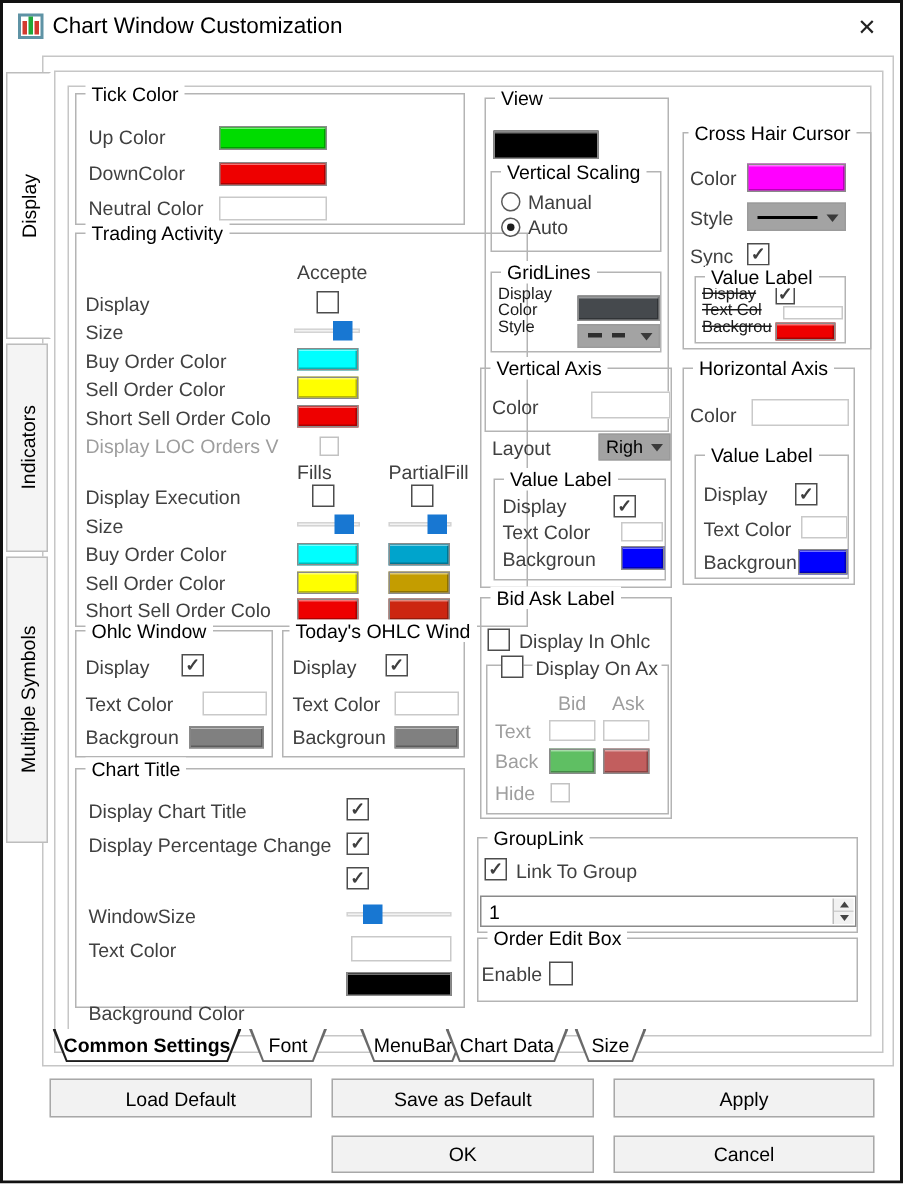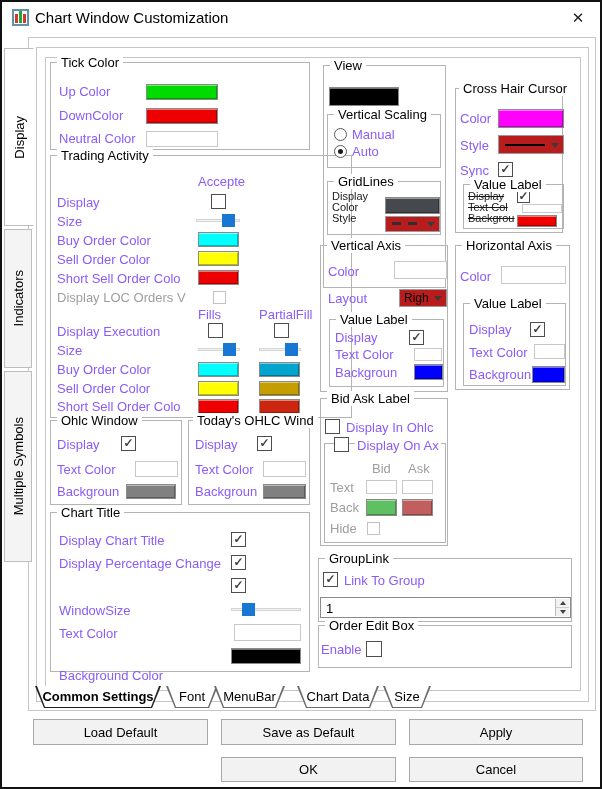--- a/index.html
+++ b/index.html
@@ -11,35 +11,35 @@
   .app-ico{position:absolute;left:10px;top:7px;width:17px;height:17px;border:2px solid #5f93a5;background:#fff;
     display:flex;align-items:flex-end;justify-content:center;gap:1px;padding-bottom:1px;}
   .app-ico i{display:block;width:3px;}
   .close-x{position:absolute;right:10px;top:5px;width:24px;height:22px;display:flex;align-items:center;justify-content:center;font-size:15px;color:#222;}
   .frame{position:absolute;border:1px solid #c6c6c6;}
   .vtab{position:absolute;left:4px;width:28px;border:1px solid #bdbdbd;background:#f4f4f4;display:flex;align-items:center;justify-content:center;}
   .vtab span{writing-mode:vertical-rl;transform:rotate(180deg);font-size:13px;color:#000;white-space:nowrap;}
   .vtab.active{background:#fff;width:30px;border-right:1px solid #fff;z-index:6;}
   .grp{position:absolute;border:1px solid #b4b4b4;}
   .legend{position:absolute;top:-8px;left:6px;background:#fff;padding:0 4px;font-size:13px;white-space:nowrap;color:#000;z-index:2;}
-  .lbl{position:absolute;font-size:13px;white-space:nowrap;color:#8b5cf6;}
+  .lbl{position:absolute;font-size:13px;white-space:nowrap;color:#404040;}
   .gray{color:#9e9e9e;}
   .cb{position:absolute;width:15px;height:15px;border:1px solid #4d4d4d;background:#fff;
     font-weight:bold;font-size:12px;line-height:13px;text-align:center;color:#3f3f3f;}
   .cb.small{width:13px;height:13px;line-height:11px;}
   .cb.dis{border-color:#c2c2c2;}
   .sw{position:absolute;}
   .sw.flat{background:#fff;border:1px solid #c9c9c9;}
   .sw.raised{border:1px solid #8a8a8a;box-shadow:inset 0 1px 0 rgba(255,255,255,.45),inset -1px -1px 0 rgba(0,0,0,.28);}
   .radio{position:absolute;width:13px;height:13px;border:1px solid #5a5a5a;border-radius:50%;background:#fff;}
   .radio.sel::after{content:"";position:absolute;left:3px;top:3px;width:5px;height:5px;border-radius:50%;background:#1d1d1d;}
   .slider{position:absolute;}
   .slider .track{position:absolute;left:0;right:0;top:5px;height:3px;background:#f2f2f2;border:1px solid #d4d4d4;}
   .slider .handle{position:absolute;top:0;width:13px;height:13px;background:#1877d2;}
-  .combo{position:absolute;background:#b91c1c;border:1px solid #9b9b9b;}
+  .combo{position:absolute;background:#a3a3a3;border:1px solid #9b9b9b;}
   .combo .caret{position:absolute;right:4px;top:50%;margin-top:-2px;width:0;height:0;
     border-left:4px solid transparent;border-right:4px solid transparent;border-top:5px solid #3a3a3a;}
   .combo .txt{position:absolute;left:4px;top:50%;transform:translateY(-50%);font-size:12px;white-space:nowrap;}
   .line-solid{position:absolute;left:6px;top:50%;margin-top:-1px;width:calc(100% - 24px);height:2px;background:#000;}
   .line-dashed{position:absolute;left:6px;top:50%;margin-top:-2px;width:calc(100% - 24px);height:3px;
     background:repeating-linear-gradient(90deg,#2e2e2e 0 9px,transparent 9px 16px);}
   .clipbox{position:absolute;overflow:hidden;}
   .mini{position:absolute;font-size:11px;white-space:nowrap;color:#1a1a1a;}
   .spin{position:absolute;background:#fff;border:1px solid #8a8a8a;}
   .spin .val{position:absolute;left:5px;top:50%;transform:translateY(-50%);font-size:13px;}
@@ -236,21 +236,21 @@
       <div class="sw flat" style="left: 41px; top: 36px; width: 31px; height: 14px; background-color: rgb(255, 255, 255);"></div>
       <div class="sw flat" style="left: 77px; top: 36px; width: 31px; height: 14px; background-color: rgb(255, 255, 255);"></div>
       <div class="lbl gray" style="left:5px;top:56px">Back</div>
       <div class="sw raised" style="left: 41px; top: 55px; width: 31px; height: 17px; background-color: rgb(95, 191, 99);"></div>
       <div class="sw raised" style="left: 77px; top: 55px; width: 31px; height: 17px; background-color: rgb(194, 94, 94);"></div>
       <div class="lbl gray" style="left:5px;top:77px">Hide</div>
       <div class="cb small dis" style="left:42px;top:78px"></div>
     </div>
   </div>
 
-  <div class="grp" style="left:455px;top:88px;width:108px;height:145px">
+  <div class="grp" style="left:455px;top:88px;width:126px;height:145px">
     <div class="legend" style="left:3px">Cross Hair Cursor</div>
     <div class="lbl" style="left:4px;top:22px">Color</div>
     <div class="sw raised" style="left: 42px; top: 20px; width: 66px; height: 19px; background-color: rgb(255, 0, 255);"></div>
     <div class="lbl" style="left:4px;top:49px">Style</div>
     <div class="combo" style="left:42px;top:46px;width:66px;height:19px">
       <div class="line-solid"></div>
       <div class="caret"></div>
     </div>
     <div class="lbl" style="left:4px;top:74px">Sync</div>
     <div class="cb" style="left:42px;top:73px">✓</div>
@@ -306,21 +306,21 @@
   </div>
 
   <div class="btab active" style="left:35px;width:126px">
     <div class="shape"></div>
     <div class="face">Common Settings</div>
   </div>
   <div class="btab" style="left:166px;width:52px">
     <div class="shape"></div>
     <div class="face">Font</div>
   </div>
-  <div class="btab" style="left:214px;width:71px">
+  <div class="btab" style="left:240px;width:71px">
     <div class="shape"></div>
     <div class="face">MenuBar</div>
   </div>
   <div class="btab" style="left:297px;width:82px">
     <div class="shape"></div>
     <div class="face">Chart Data</div>
   </div>
   <div class="btab" style="left:383px;width:48px">
     <div class="shape"></div>
     <div class="face">Size</div>

